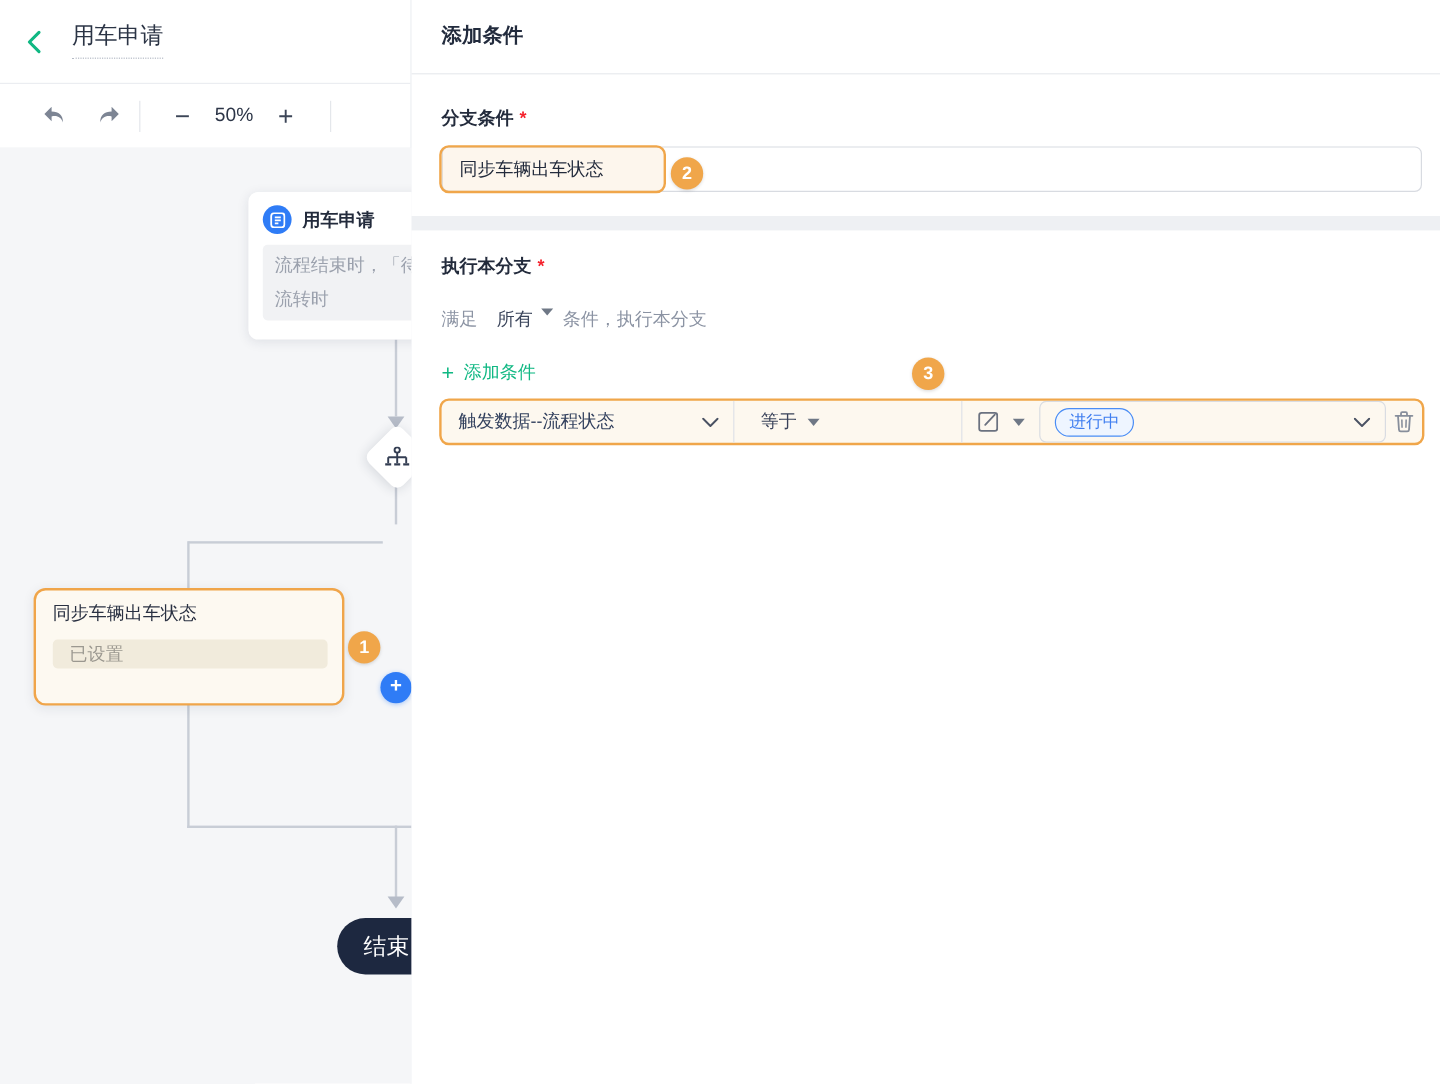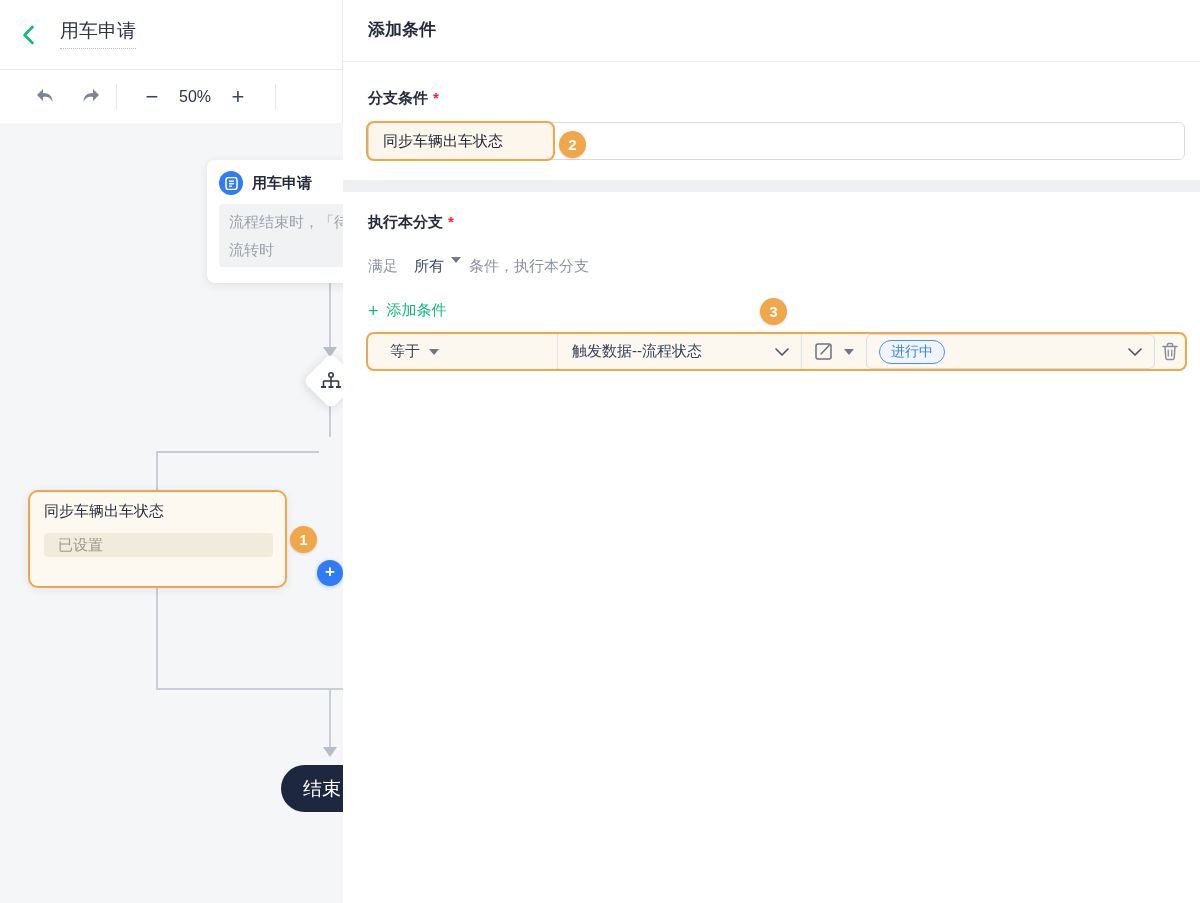--- a/index.html
+++ b/index.html
@@ -197,29 +197,29 @@
     </div>
 
     <div class="add-cond">
       <span class="add-plus">+</span>
       <span>添加条件</span>
     </div>
 
     <div class="badge" style="left:417px; top:298px;">3</div>
 
     <div class="cond-row">
-      <div class="seg seg-op">
-        <span>等于</span>
-        <i class="caret"></i>
-      </div>
       <div class="seg seg-field">
         <span>触发数据--流程状态</span>
         <svg class="chev" viewBox="0 0 14 8">
             <path d="M1 1 L7 7 L13 1" fill="none" stroke="#4a5263" stroke-width="1.6" stroke-linecap="round" stroke-linejoin="round"></path>
           </svg>
+      </div>
+      <div class="seg seg-op">
+        <span>等于</span>
+        <i class="caret"></i>
       </div>
       <div class="seg seg-edit">
         <svg width="17" height="17" viewBox="0 0 17 17">
             <rect x="1" y="1" width="15" height="15" rx="2" fill="none" stroke="#6b7280" stroke-width="1.5"></rect>
             <line x1="6" y1="11" x2="14" y2="2.5" stroke="#6b7280" stroke-width="1.5" stroke-linecap="round"></line>
           </svg>
         <i class="caret"></i>
       </div>
       <div class="seg seg-value">
         <span class="tag-pill">进行中</span>

